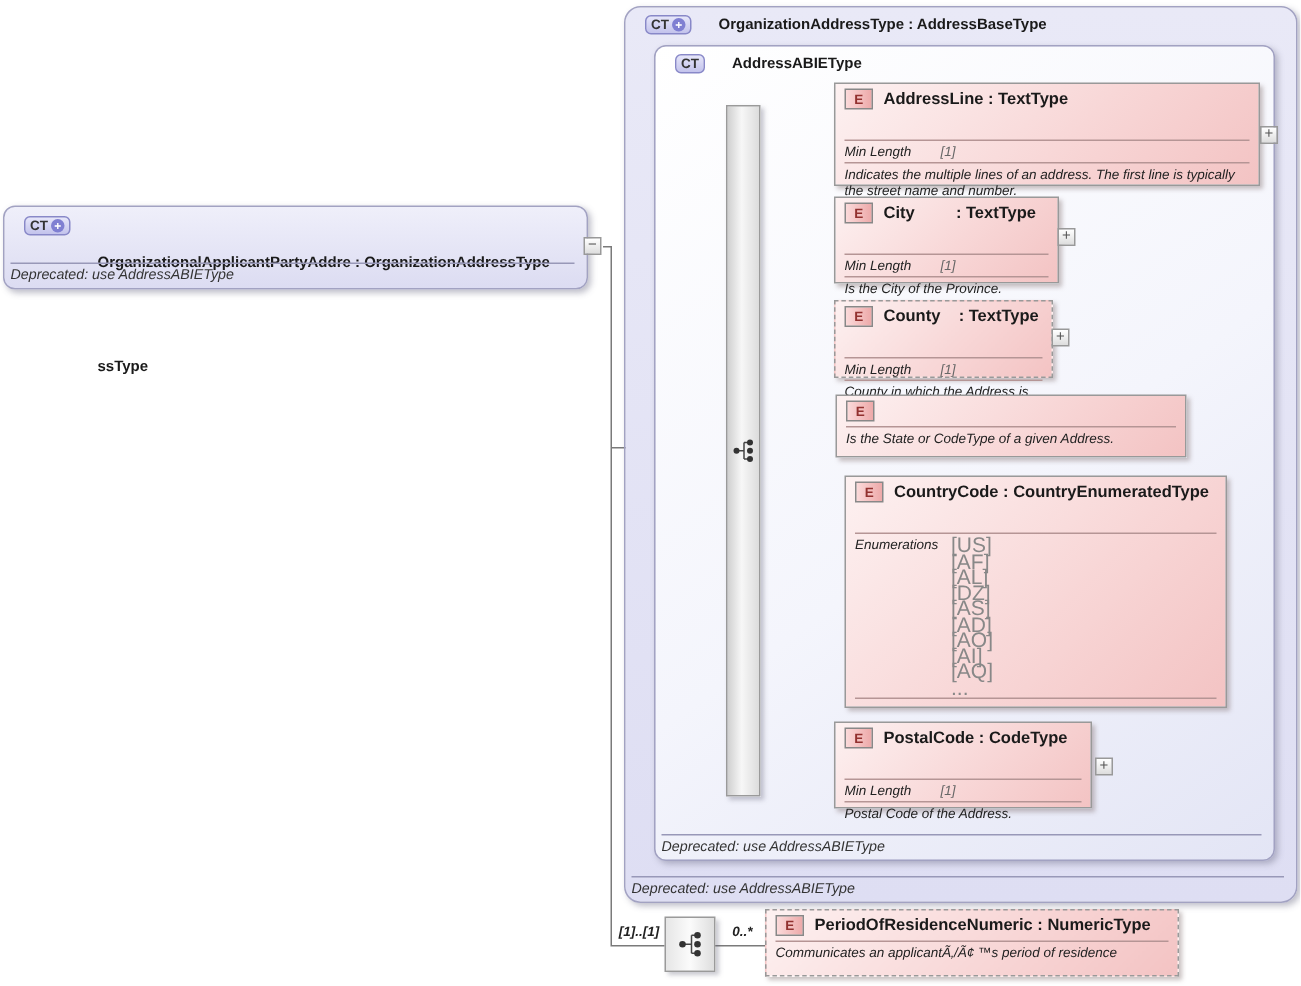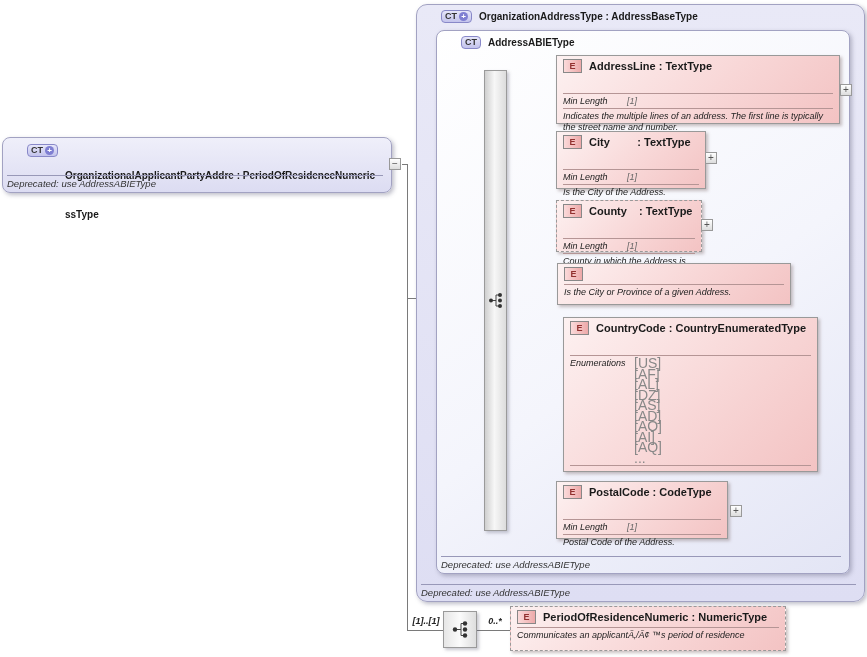--- a/index.html
+++ b/index.html
@@ -10,21 +10,21 @@
   .hline{position:absolute;height:1px;background:#7a7a7a;}
   .vline{position:absolute;width:1px;background:#7a7a7a;}
   .card{position:absolute;font-size:9px;font-style:italic;font-weight:bold;color:#222;white-space:pre;}
 
   
   .ctbox{position:absolute;border:1px solid #a2a2c2;border-radius:9px;
     box-shadow:2px 2px 4px rgba(110,110,135,.45);}
   .fill-purple{background:linear-gradient(180deg,#efeffa 0%,#dcdcf2 100%);}
   .fill-outer{background:linear-gradient(180deg,#e9e9f7 0%,#dedef3 100%);}
   .fill-inner{background:linear-gradient(145deg,#ffffff 0%,#f4f5fc 55%,#e3e5f5 100%);}
-  .ct-header{display:flex;align-items:flex-start;gap:7px;padding:5px 7px 2px 24px;}
+  .ct-header{display:flex;align-items:flex-start;gap:18px;padding:5px 7px 2px 13px;}
   .ct-title{font-size:10px;font-weight:bold;line-height:13px;white-space:pre;}
   .box-note{position:absolute;left:4px;right:8px;bottom:3px;border-top:1px solid #9898b8;
     padding-top:2px;font-size:9.5px;font-style:italic;color:#333;}
 
   
   .ct-badge{display:inline-flex;align-items:center;gap:2px;border:1px solid #8888c8;border-radius:4px;
     background:linear-gradient(180deg,#e6e6fa,#c3c3ec);color:#333;font-size:9px;font-weight:bold;
     padding:1px 3px;line-height:9px;flex:0 0 auto;}
   .ct-plus{width:9px;height:9px;border-radius:50%;background:#7f7fd2;color:#fff;font-size:8px;
     line-height:9px;text-align:center;font-weight:bold;}
@@ -126,22 +126,22 @@
     </span>
   </div>
 
   <div class="ctbox fill-purple" style="left:2px;top:137px;width:388px;height:54px;border-radius:8px;">
     <div class="ct-header" style="padding-bottom:0;">
       <span class="ct-badge" style="margin-top:1px;">
         <span>CT</span>
           <span class="ct-plus">+</span>
       </span>
       <span class="ct-title">
-        <span style="display:block;">OrganizationalApplicantPartyAddre : PeriodOfResidenceNumeric</span>
-        <span style="display:block;">ssType</span>
+        <span style="display:block;">OrganizationalApplicantPartyAddre : OrganizationAddressType</span>
+        <span style="display:block;margin-top:30px;">ssType</span>
       </span>
     </div>
     <div class="box-note">Deprecated: use AddressABIEType</div>
   </div>
   <div class="pm" style="left:389px;top:158px;">−</div>
 
   <div class="el" style="left:556px;top:55px;width:284px;height:69px;">
     <div class="el-title">
       <span class="e-badge">E</span>
       <span>AddressLine : TextType</span>
@@ -156,21 +156,21 @@
 
   <div class="el" style="left:556px;top:131px;width:150px;height:58px;">
     <div class="el-title">
       <span class="e-badge">E</span>
       <span>City         : TextType</span>
     </div>
     <div class="el-facet">
       <span class="facet-label">Min Length</span>
       <span class="facet-value">[1]</span>
     </div>
-    <div class="el-desc">Is the City of the Address.</div>
+    <div class="el-desc">Is the City of the Province.</div>
   </div>
   <div class="pm" style="left:705px;top:152px;">+</div>
 
   <div class="el dashed" style="left:556px;top:200px;width:146px;height:52px;">
     <div class="el-title">
       <span class="e-badge">E</span>
       <span>County    : TextType</span>
     </div>
     <div class="el-facet">
       <span class="facet-label">Min Length</span>
@@ -178,21 +178,21 @@
     </div>
     <div class="el-desc">County in which the Address is in.</div>
   </div>
   <div class="pm" style="left:701px;top:219px;">+</div>
 
   <div class="el" style="left:557px;top:263px;width:234px;height:42px;">
     <div class="el-title">
       <span class="e-badge">E</span>
     </div>
     <div class="el-sep"></div>
-    <div class="el-desc">Is the City or Province of a given Address.</div>
+    <div class="el-desc">Is the State or CodeType of a given Address.</div>
   </div>
 
   <div class="el" style="left:563px;top:317px;width:255px;height:155px;">
     <div class="el-title">
       <span class="e-badge">E</span>
       <span>CountryCode : CountryEnumeratedType</span>
     </div>
     <div class="el-facet enum">
       <span class="facet-label">Enumerations</span>
       <span class="enum-values">[US]

